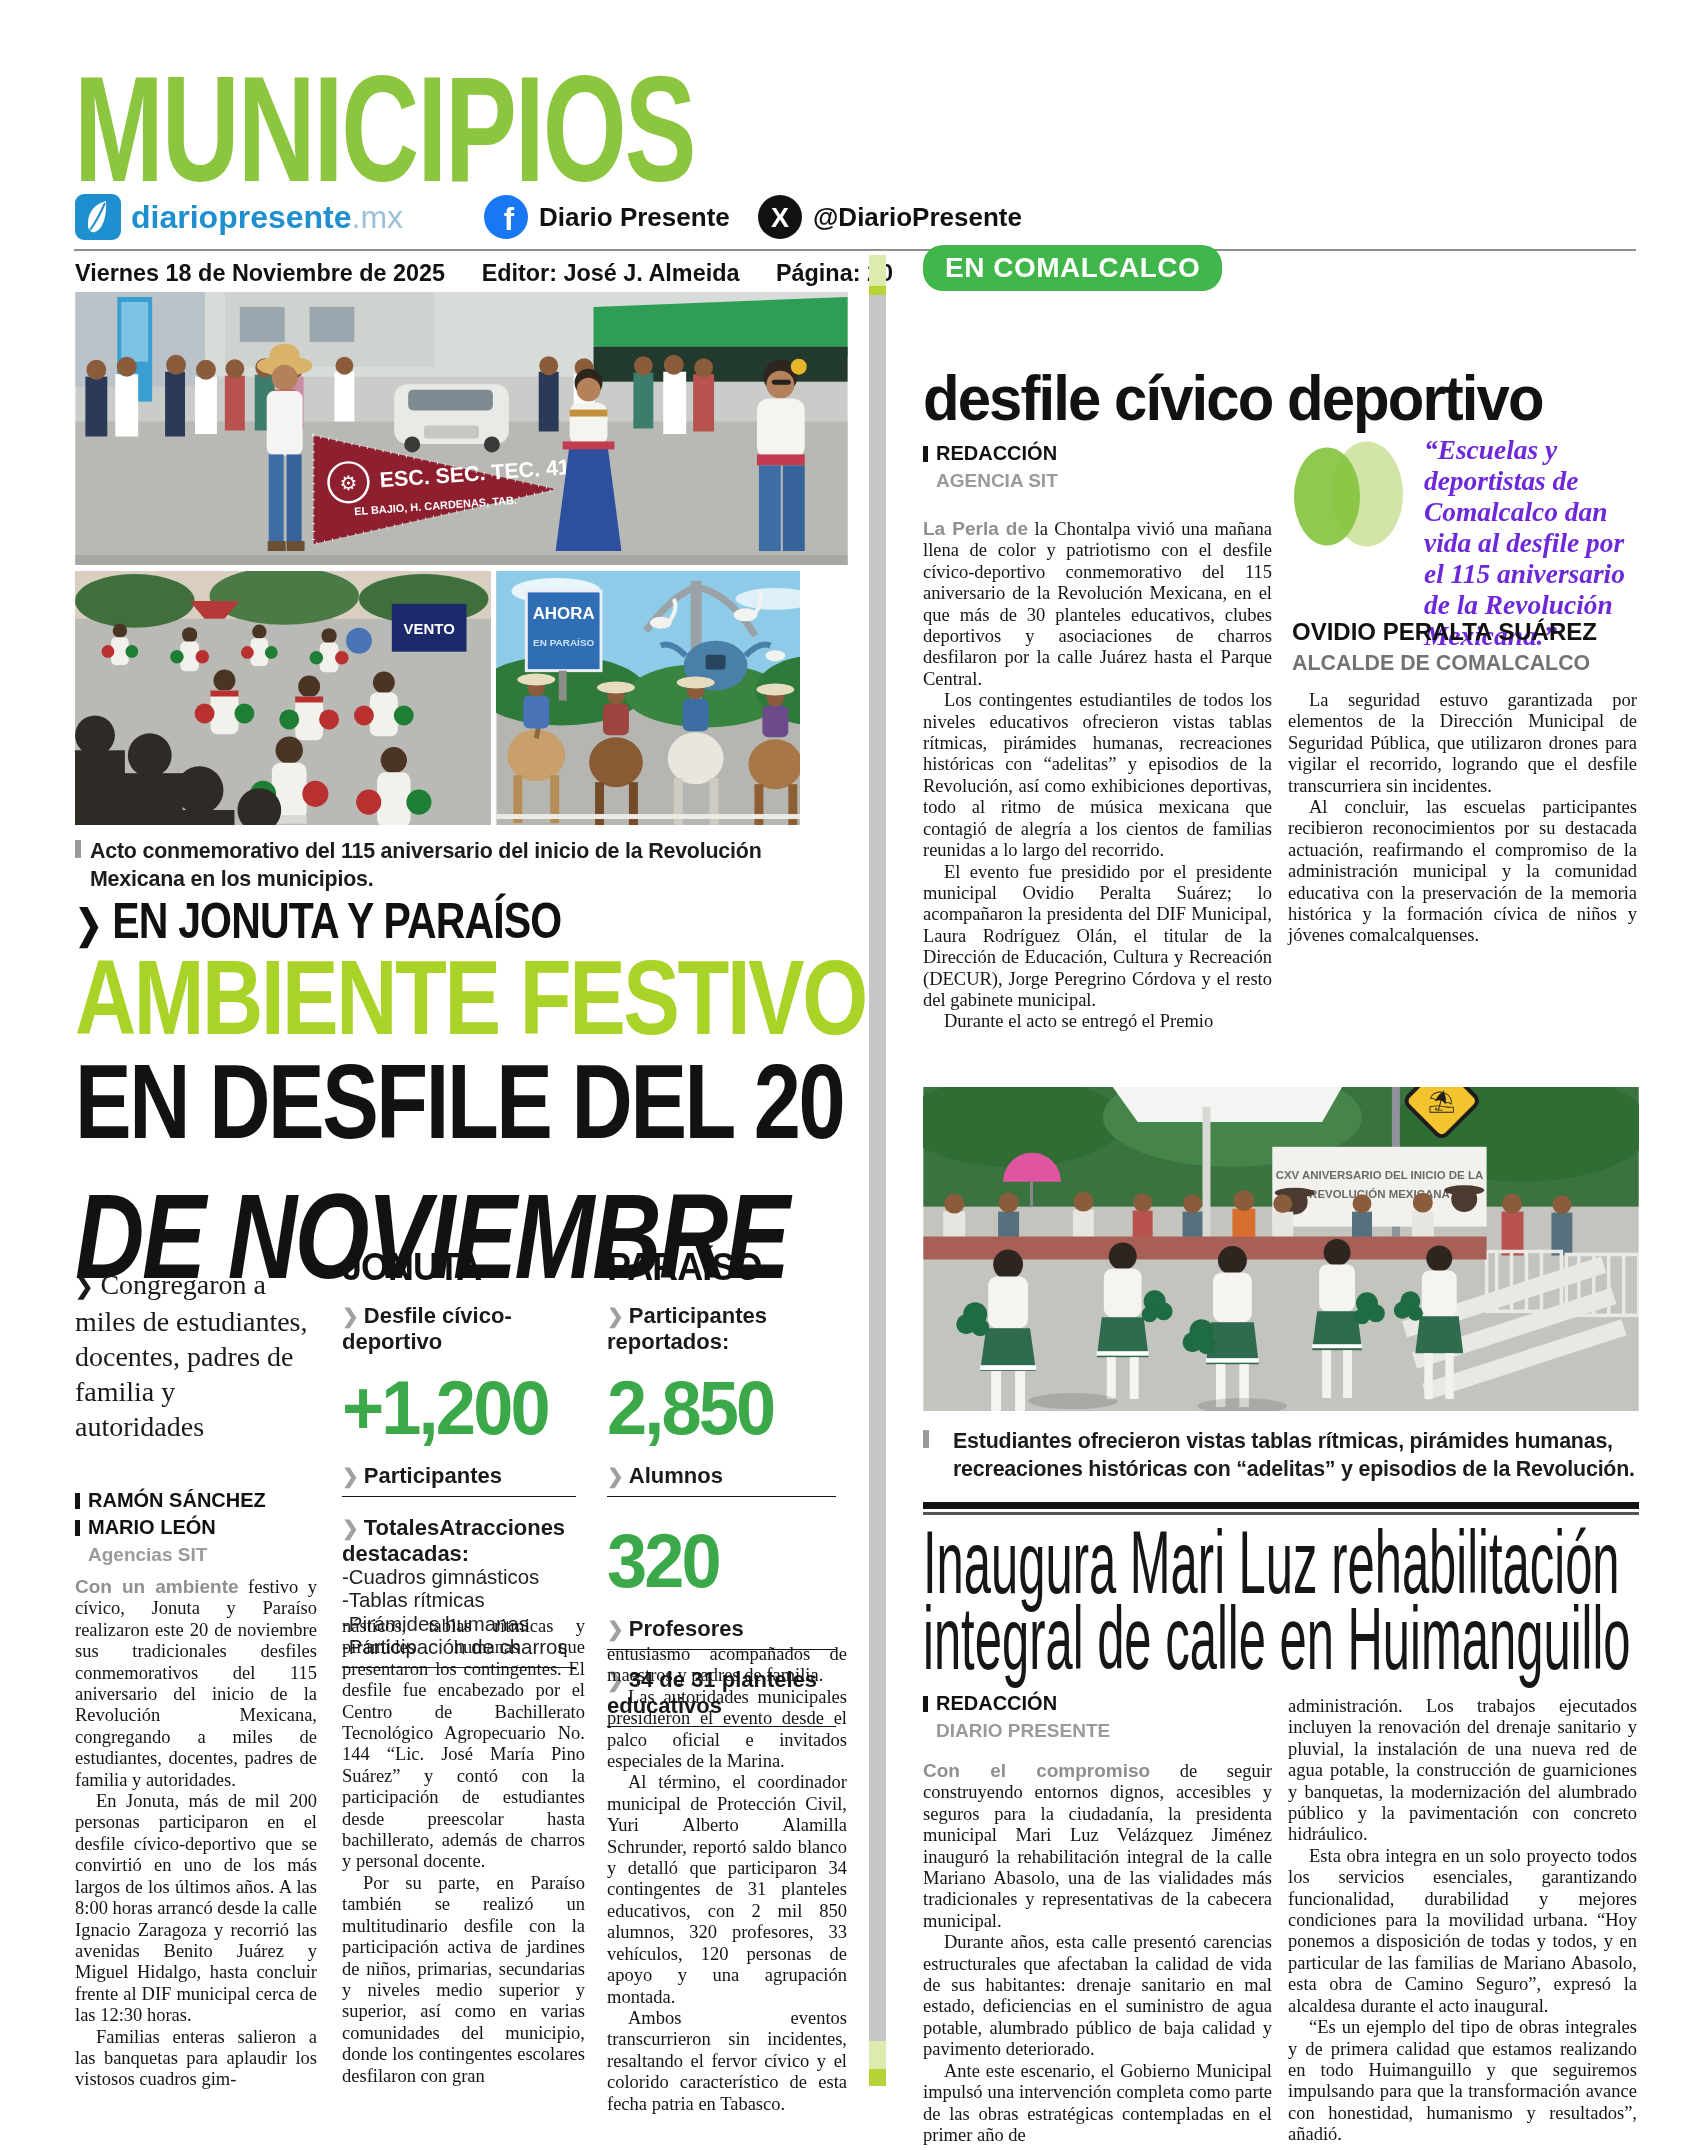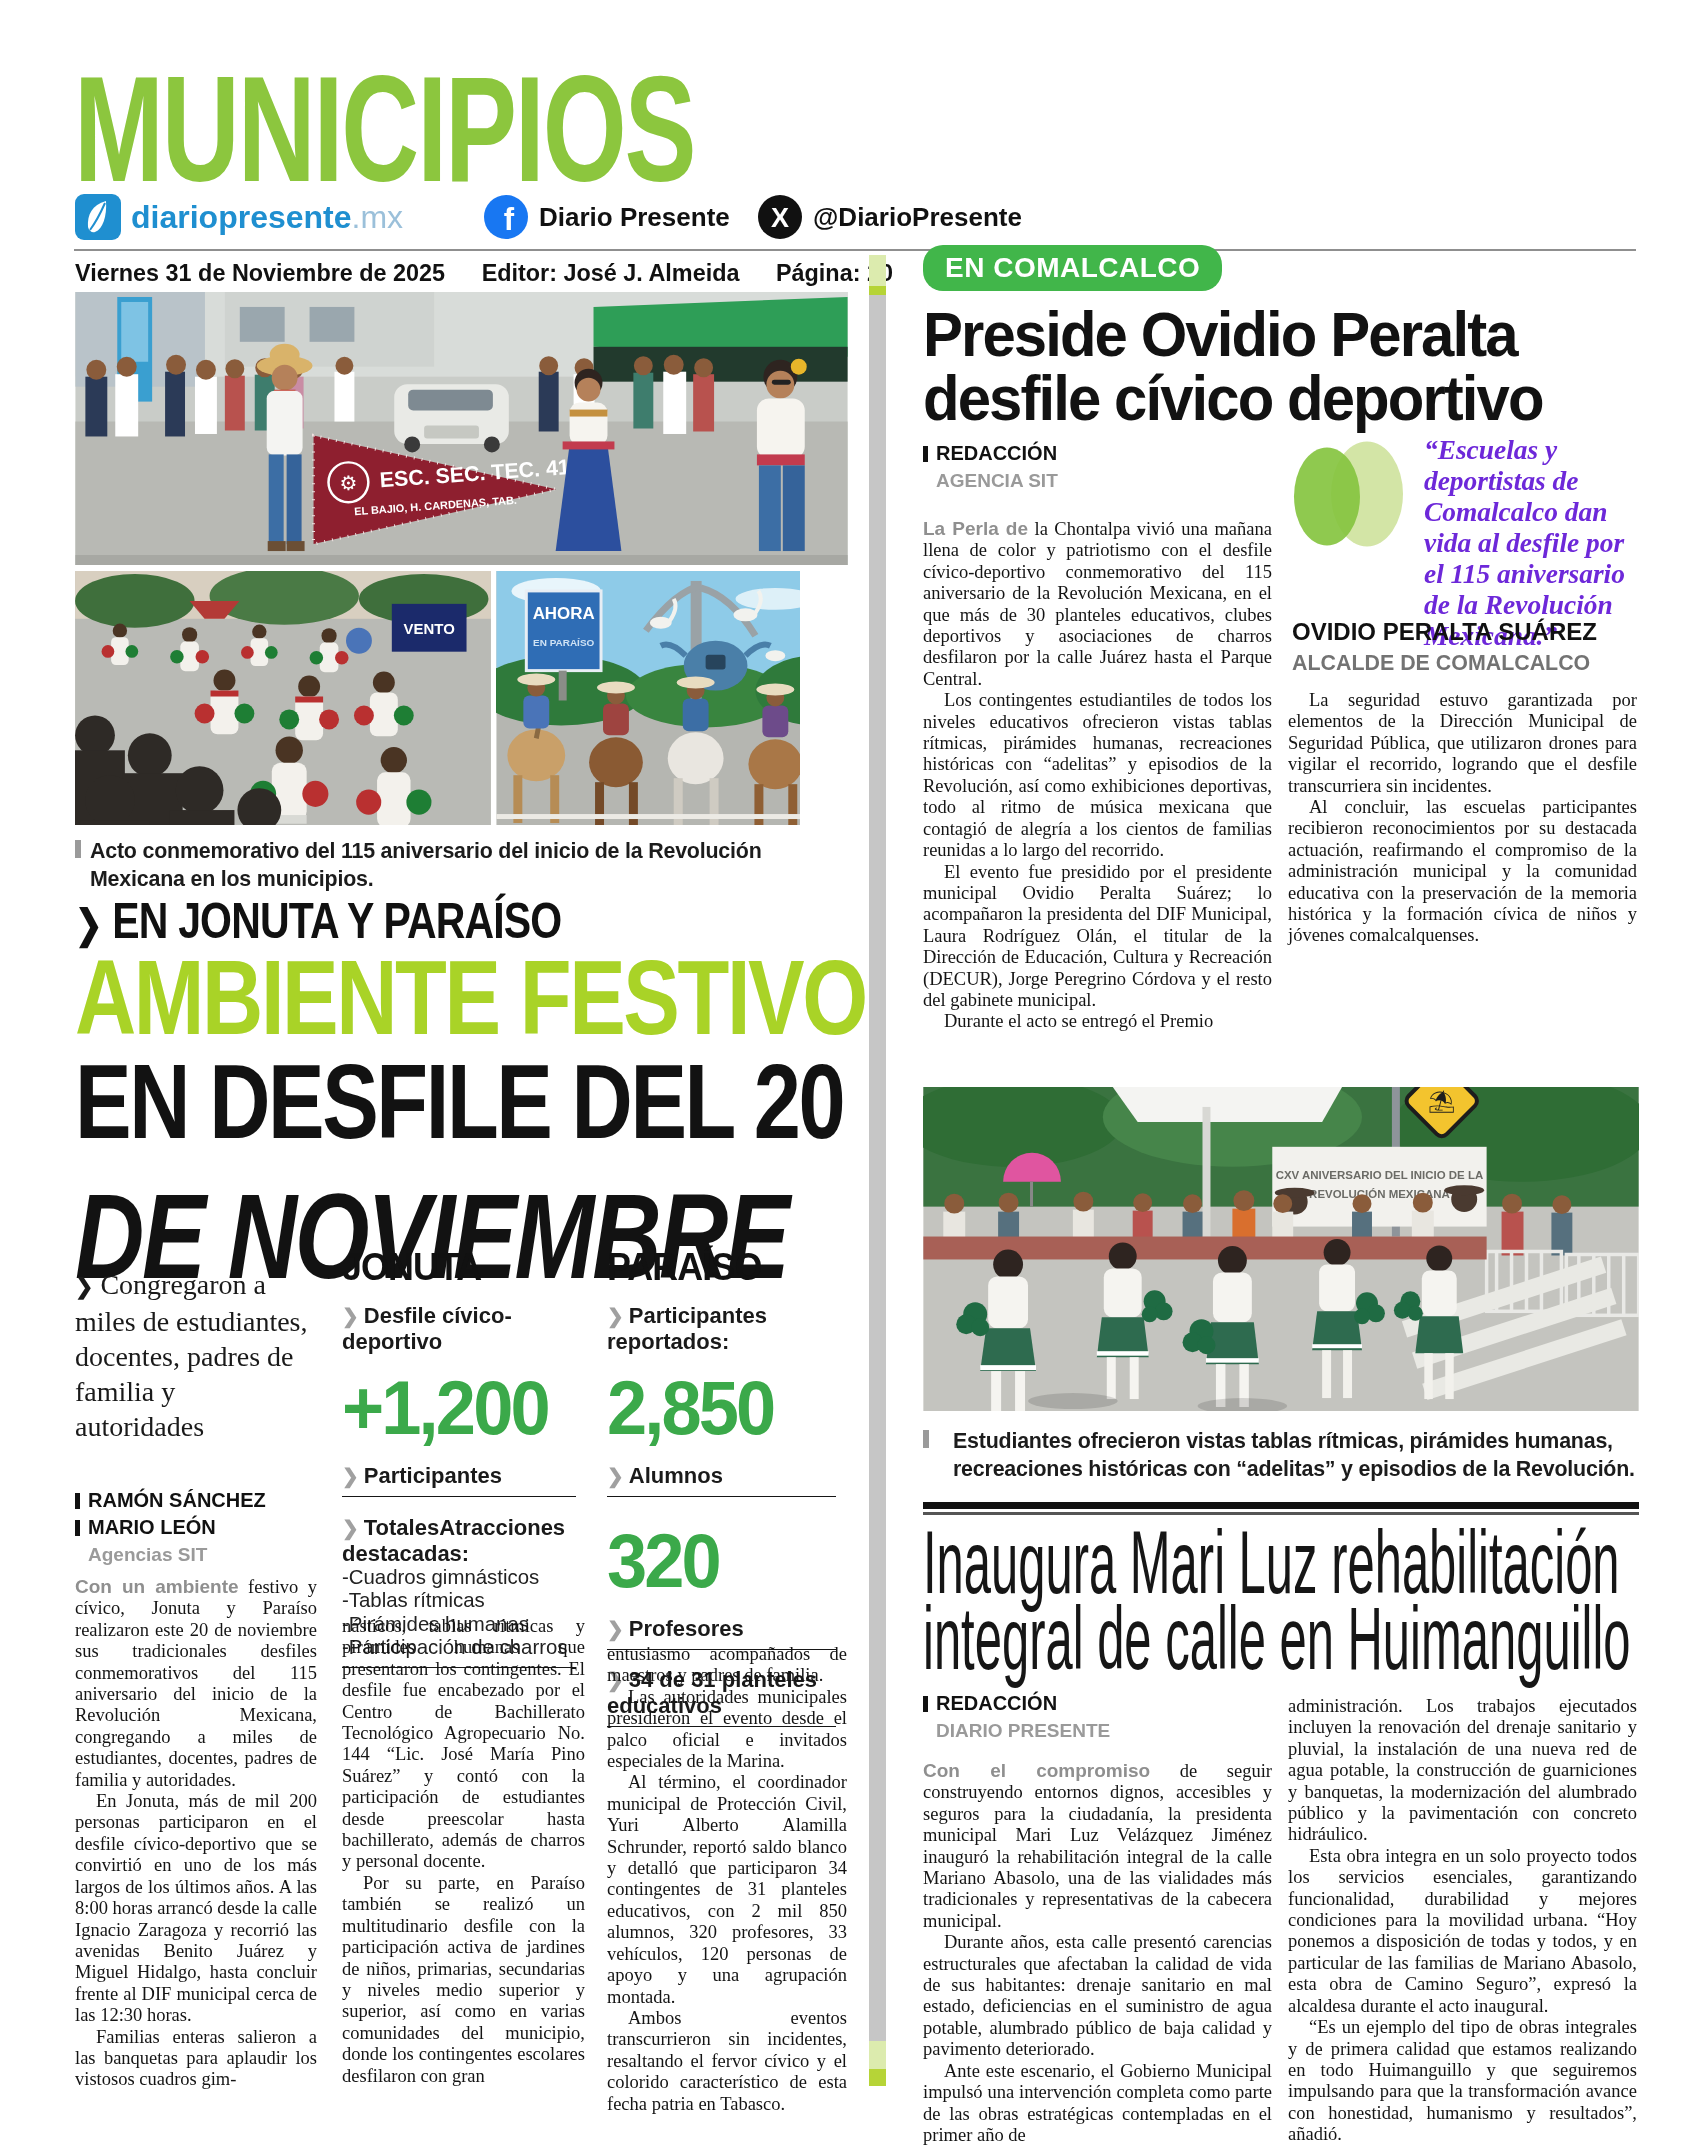--- a/index.html
+++ b/index.html
@@ -56,21 +56,21 @@
     <svg class="abs" style="left:683px;top:1px;" width="44" height="44" viewBox="0 0 88 88">
       <circle cx="44" cy="44" r="44" fill="#111111"></circle>
       <text x="44" y="64" text-anchor="middle" font-size="54" font-weight="700" fill="#ffffff">X</text>
     </svg>
     <div class="abs" style="left:738px;top:8px;font-size:26px;font-weight:700;color:#111;">@DiarioPresente</div>
   </div>
 
   <div class="abs" style="left:74px;top:249px;width:1562px;border-top:2px solid #8f8f8f;"></div>
 
   <div class="abs" style="left:75px;top:260px;width:1546px;font-size:23.4px;font-weight:700;color:#111;">
-    <span>Viernes 31 de Noviembre de 2025</span>
+    <span>Viernes 18 de Noviembre de 2025</span>
     <span style="margin-left:30px;">Editor: José J. Almeida</span>
     <span style="margin-left:30px;">Página: 20</span>
   </div>
 
   <div class="abs" style="left:869px;top:255px;width:17px;height:31px;background:#dcebae;"></div>
   <div class="abs" style="left:869px;top:286px;width:17px;height:9px;background:#b6d437;"></div>
   <div class="abs" style="left:869px;top:295px;width:17px;height:1746px;background:#c6c6c6;"></div>
   <div class="abs" style="left:869px;top:2041px;width:17px;height:28px;background:#dcebae;"></div>
   <div class="abs" style="left:869px;top:2069px;width:17px;height:17px;background:#b6d437;"></div>
 
@@ -419,23 +419,20 @@
   <div class="abs body-text" style="left:607px;top:1644px;width:240px;">
     <p>entusiasmo acompañados de maestros y padres de familia.</p>
     <p class="ind">Las autoridades municipales presidieron el evento desde el palco oficial e invitados especiales de la Marina.</p>
     <p class="ind">Al término, el coordinador municipal de Protección Civil, Yuri Alberto Alamilla Schrunder, reportó saldo blanco y detalló que participaron 34 contingentes de 31 planteles educativos, con 2 mil 850 alumnos, 320 profesores, 33 vehículos, 120 personas de apoyo y una agrupación montada.</p>
     <p class="ind">Ambos eventos transcurrieron sin incidentes, resaltando el fervor cívico y el colorido característico de esta fecha patria en Tabasco.</p>
   </div>
 
   <div class="abs" style="left:923px;top:245px;background:#41b64a;border-radius:20px;padding:7px 22px;">
     <span style="color:#ffffff;font-weight:700;font-size:28px;letter-spacing:0.5px;">EN COMALCALCO</span>
   </div>
-  <div class="abs" style="left:923px;top:298px;">
-    <span class="cond" style="font-size:63px;font-weight:700;letter-spacing:-2px;color:#121212;transform:scaleX(.95);">Preside Ovidio Peralta</span>
-  </div>
   <div class="abs" style="left:923px;top:362px;">
     <span class="cond" style="font-size:63px;font-weight:700;letter-spacing:-2px;color:#121212;transform:scaleX(.95);">desfile cívico deportivo</span>
   </div>
   <div class="abs byline-row" style="left:923px;top:442px;">
     <div class="byline-bar"></div>
       <div class="byline-name">REDACCIÓN</div>
   </div>
   <div class="abs agency" style="left:936px;top:470px;">AGENCIA SIT</div>
 
   <div class="abs body-text" style="left:923px;top:518px;width:349px;">

